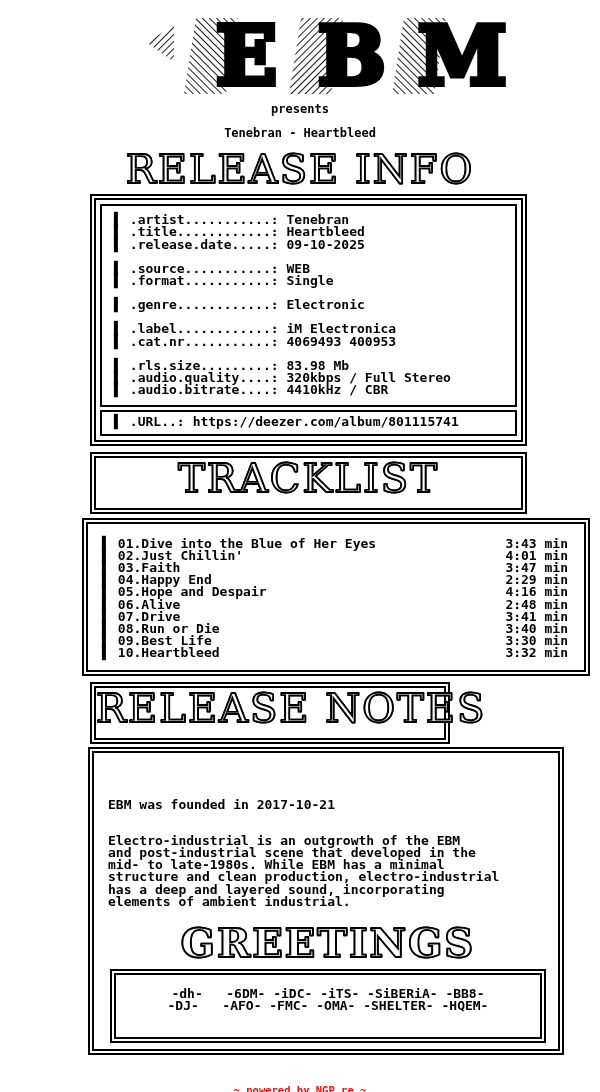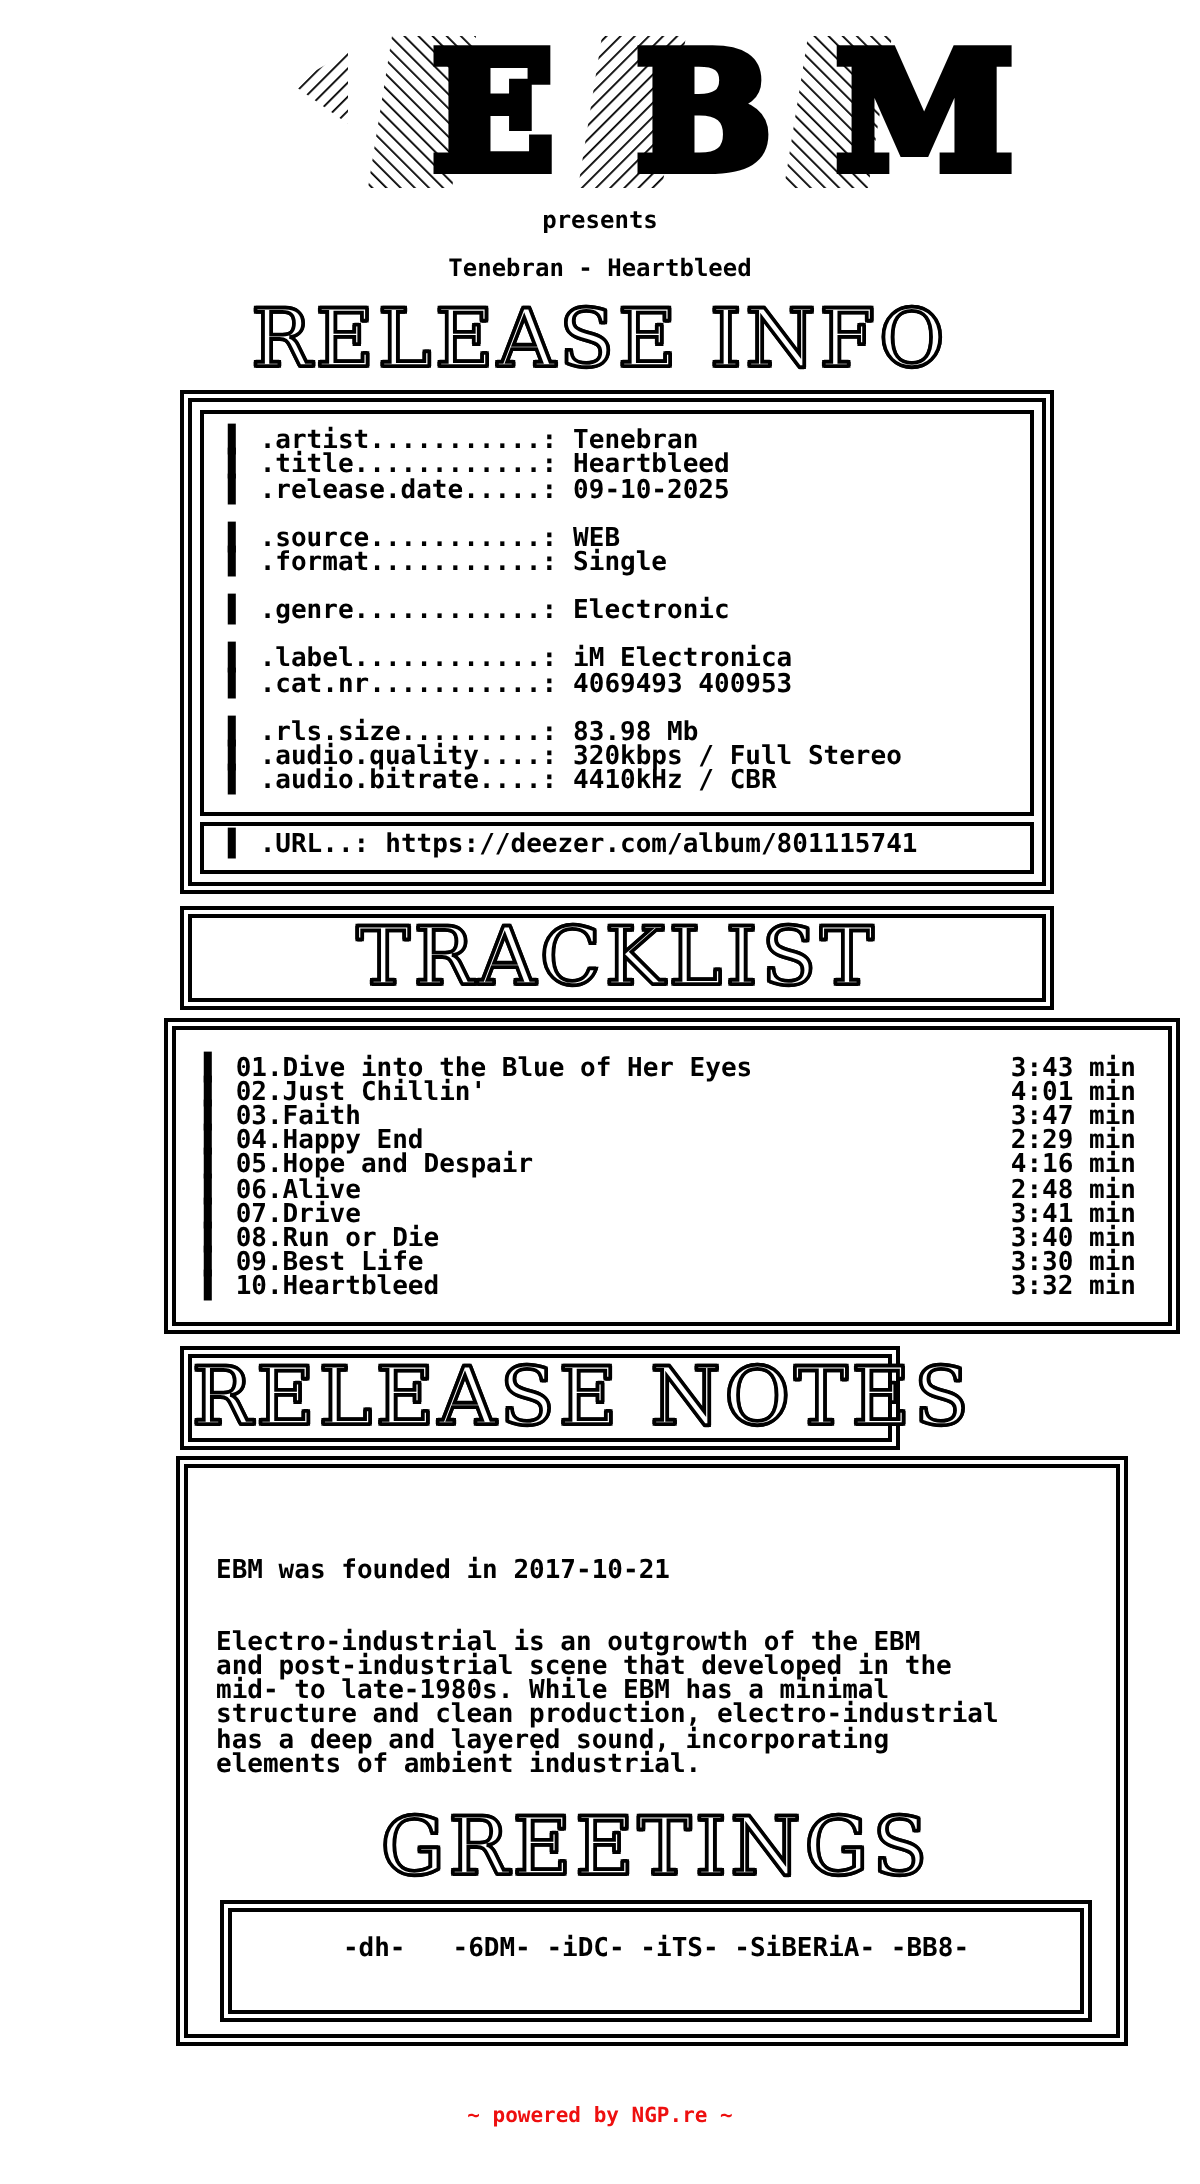--- a/index.html
+++ b/index.html
@@ -27,31 +27,31 @@
   .box-outer{border:6px double #000;}
   .inner-solid{border:2px solid #000;}
   .info-outer{margin:6px 0 0 90px;width:437px;box-sizing:border-box;padding:4px;}
   .info-rows{padding:8px 0 9px 12px;}
   .row{display:flex;white-space:pre;}
   .spacer{height:12px;}
   .bullet{display:inline-block;}
   .lbl{margin-left:8px;}
   .val{margin-left:8px;}
   .url-box{margin-top:3px;padding:4px 0 5px 12px;display:flex;white-space:pre;}
-  .hbox{margin:6px 0 0 90px;width:437px;box-sizing:border-box;text-align:center;padding:1px 0 1px;}
+  .hbox{margin:6px 0 0 90px;width:437px;box-sizing:border-box;text-align:center;padding:1px 0 11px;}
   .hbox-notes{width:360px;}
   .tracks-box{margin:4px 0 0 82px;width:508px;box-sizing:border-box;padding:14px 16px 10px 14px;}
   .trow{display:flex;}
   .trow .t{flex:1;margin-left:8px;white-space:pre;}
   .trow .time{white-space:pre;}
   .total-line{margin-top:12px;text-align:right;white-space:pre;}
   .big-box{margin:3px 0 0 88px;width:476px;box-sizing:border-box;padding:46px 10px 6px 14px;}
   .founded{white-space:pre;}
   .notes-body{margin-top:24px;white-space:pre;}
-  .h-greet{margin-top:16px;}
+  .h-greet{margin-top:16px;font-weight:bold;}
   .greet-box{margin:7px 2px 0;border:6px double #000;padding:13px 0 24px;text-align:center;}
   .g-line{white-space:pre;}
   
   .footer{margin-top:28px;text-align:center;font-size:10.5px;line-height:15px;}
 </style>
 </head>
 <body>
 
 <div class="logo-wrap">
   <svg width="360" height="84" viewBox="0 0 360 84">
@@ -173,19 +173,20 @@
   <div class="notes-body">Electro-industrial is an outgrowth of the EBM
 and post-industrial scene that developed in the
 mid- to late-1980s. While EBM has a minimal
 structure and clean production, electro-industrial
 has a deep and layered sound, incorporating
 elements of ambient industrial.</div>
 
   <div class="hollow h-greet">GREETINGS</div>
   <div class="greet-box">
       <div class="g-line">-dh-   -6DM- -iDC- -iTS- -SiBERiA- -BB8-</div>
+      <div class="g-line">-DJ-   -AFO- -FMC- -OMA- -SHELTER- -HQEM-</div>
     </div>
 </div>
 
 <div class="footer" style="color: rgb(238, 15, 15);">
   <div>~ powered by NGP.re ~</div>
 
 </div>
 
 </body></html>

